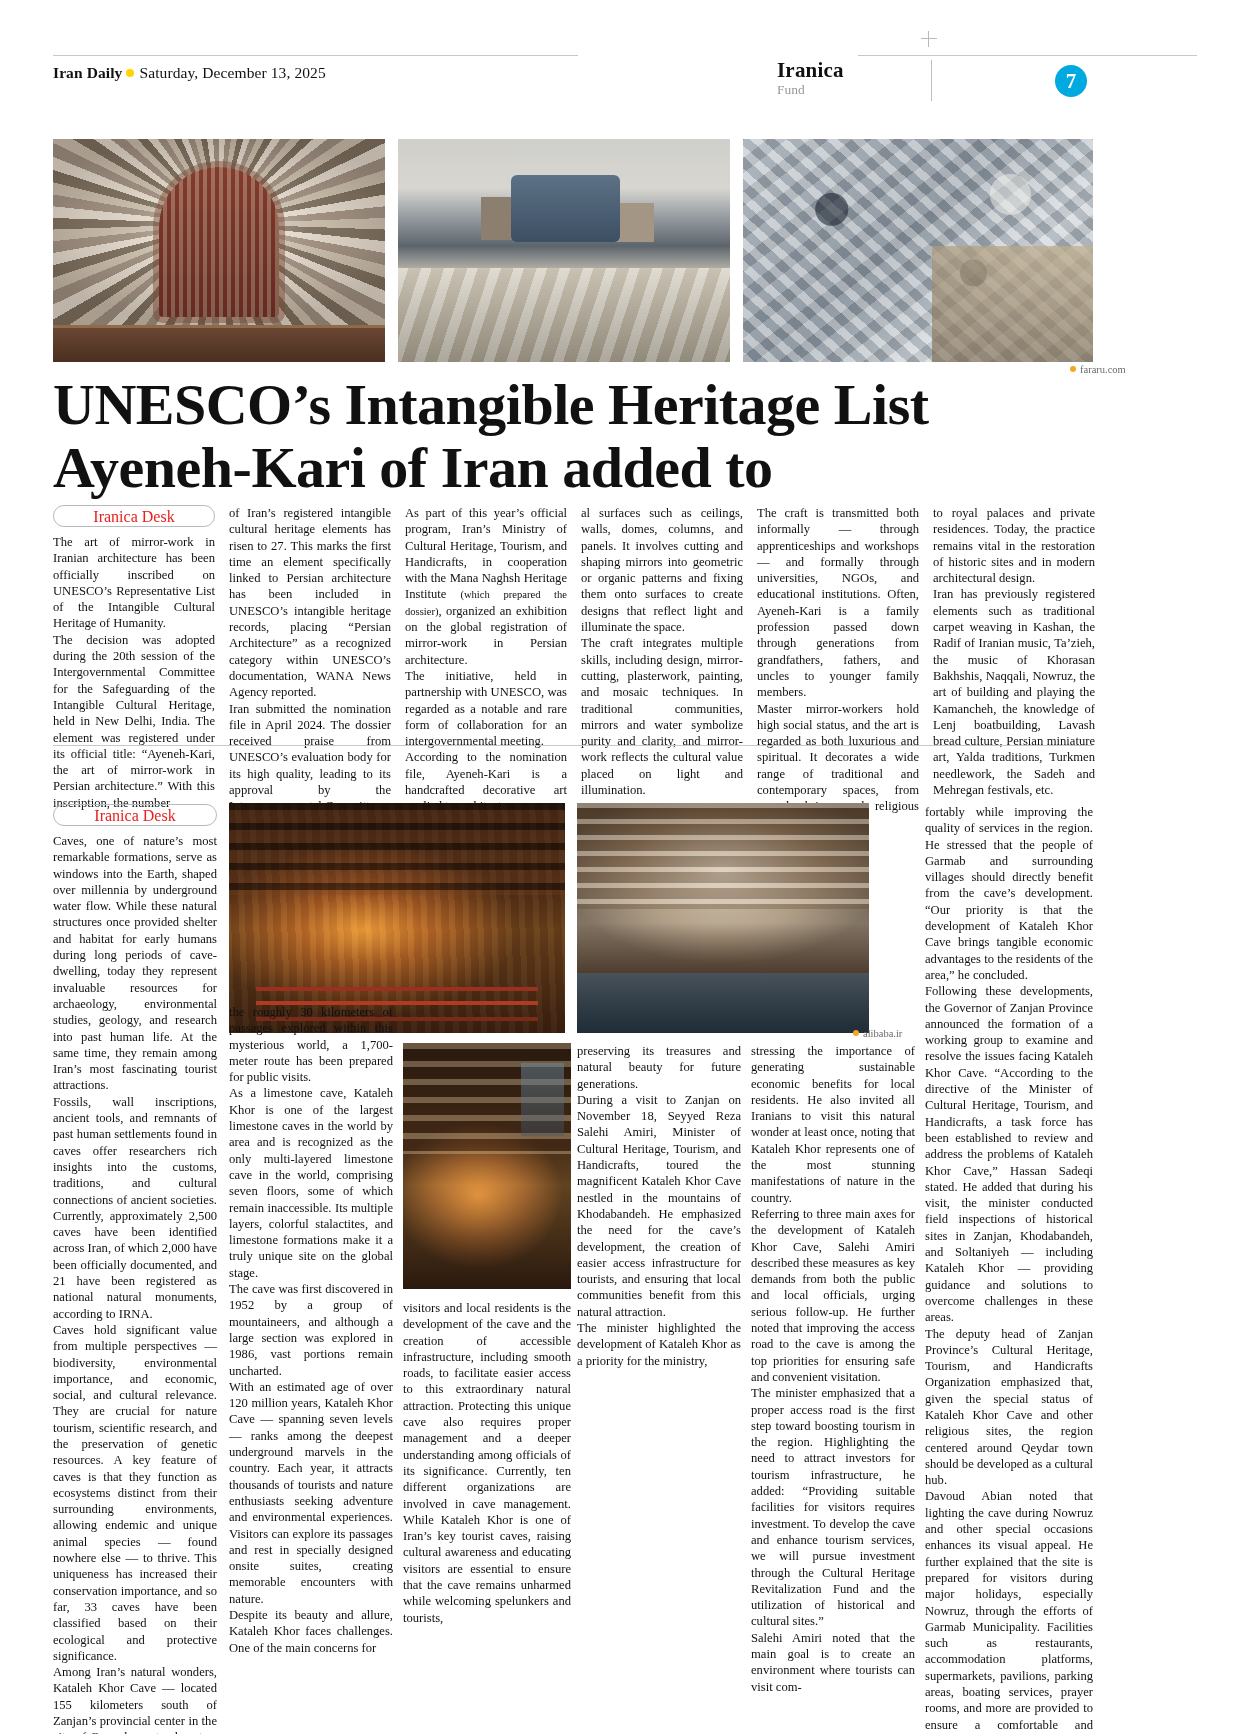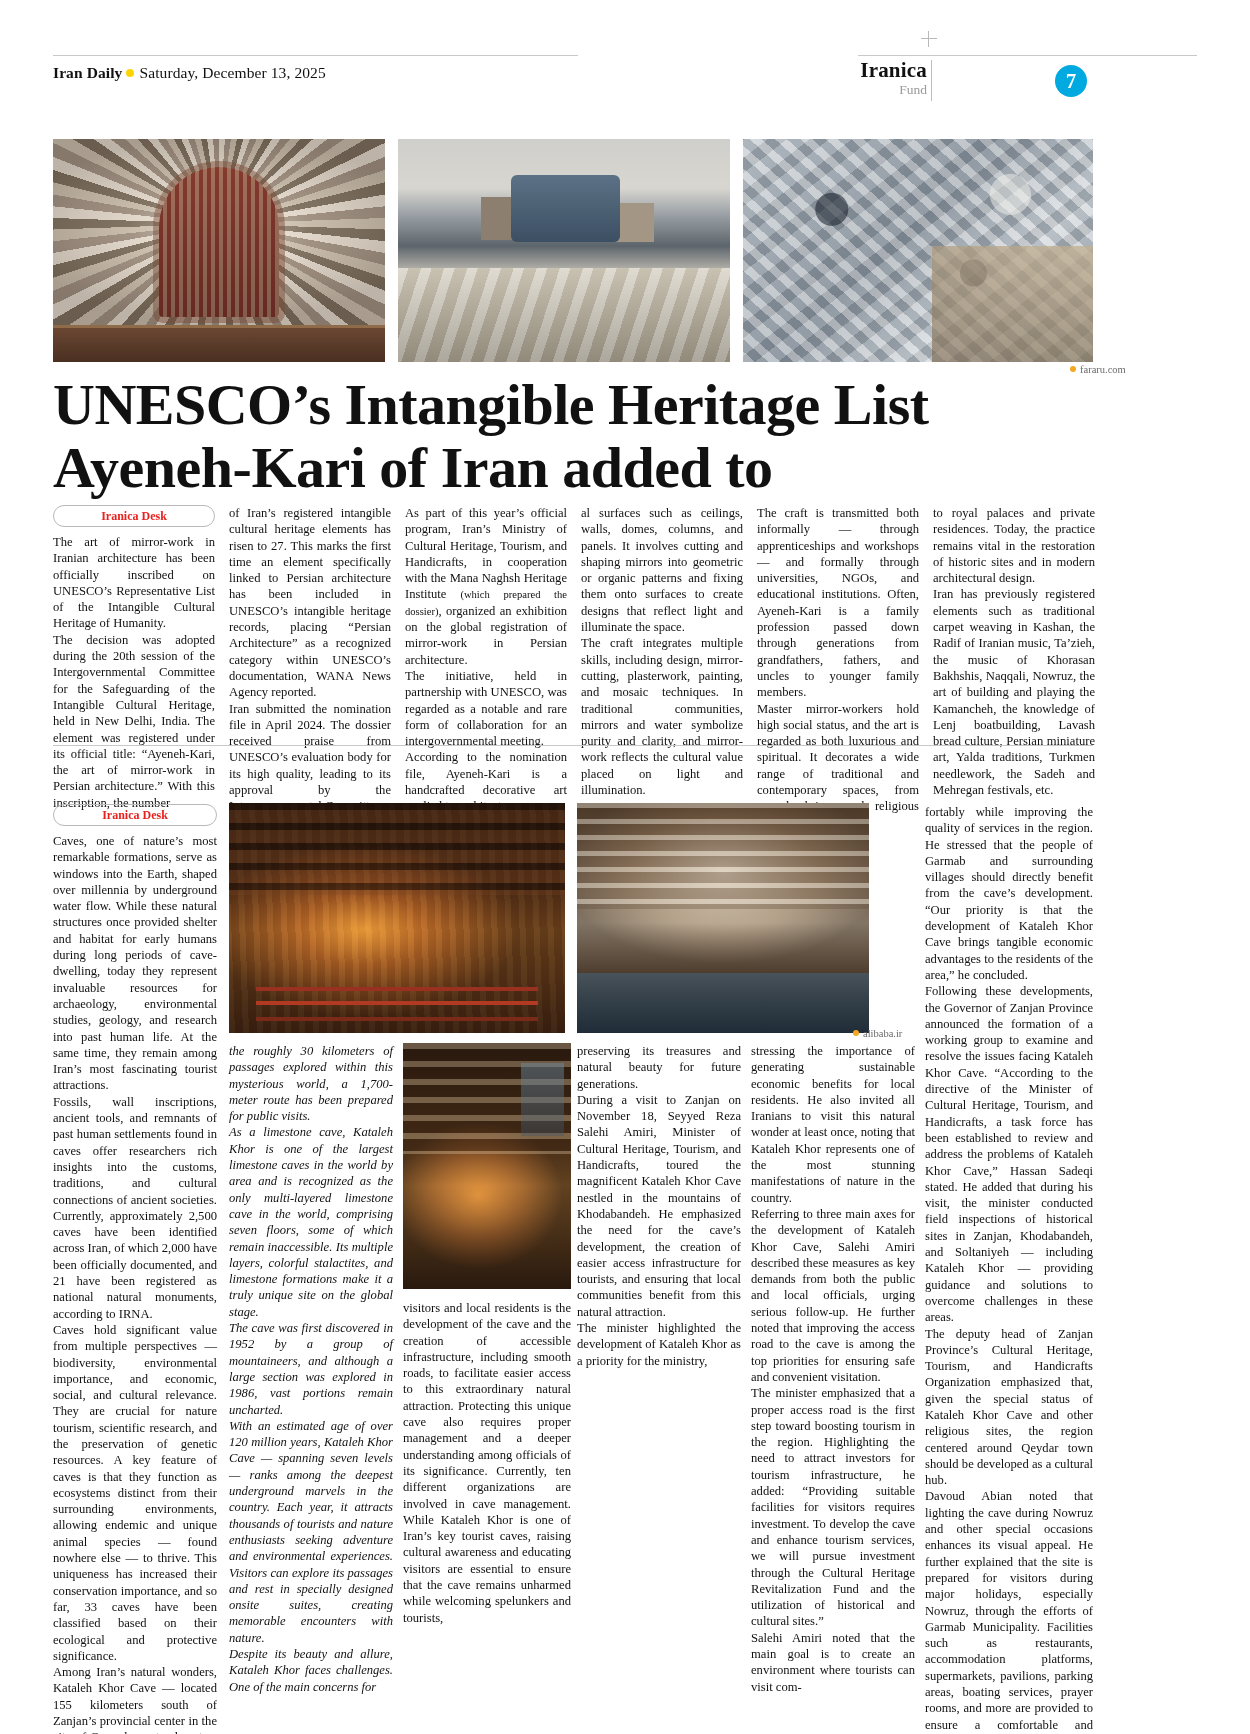--- a/index.html
+++ b/index.html
@@ -20,21 +20,21 @@
   .cropmark:before { left:7px; top:0; width:1px; height:16px; }
   .cropmark:after { left:0; top:7px; width:16px; height:1px; }
 
   
   .masthead { position:absolute; left:53px; top:55px; width:1144px; }
   .mh-rule-left { position:absolute; left:0; top:0; width:525px; height:1px; background:#c8c8c8; }
   .mh-rule-right { position:absolute; left:805px; top:0; width:339px; height:1px; background:#c8c8c8; }
   .mh-left { position:absolute; left:0; top:9px; font-size:15.5px; letter-spacing:.1px; white-space:nowrap; }
   .mh-left .brand { font-weight:bold; }
   .dot { display:inline-block; width:8px; height:8px; border-radius:50%; background:#ffd400; margin:0 5px 0 4px; vertical-align:1px; }
-  .mh-sec { position:absolute; left:724px; top:4px; width:150px; text-align:right; }
+  .mh-sec { position:absolute; left:724px; top:4px; width:150px; text-align:left; }
   .mh-sec .sec-title { font-size:21px; font-weight:bold; line-height:1.05; letter-spacing:.2px; }
   .mh-sec .sec-sub { font-size:13.5px; color:#9a9a9a; line-height:1.15; margin-top:1px; }
   .mh-divider { position:absolute; left:878px; top:5px; width:1px; height:41px; background:#bdbdbd; }
   .pagebadge { position:absolute; left:1002px; top:10px; width:32px; height:32px; border-radius:50%;
                background:#00a9e0; color:#fff; font-size:21px; font-weight:bold; text-align:center;
                line-height:32px; font-family:"Liberation Serif", serif; }
 
   
   .a1-photos { position:absolute; left:53px; top:139px; width:1040px; height:223px; display:flex; gap:13px; }
   .ph { position:relative; overflow:hidden; }
@@ -103,21 +103,21 @@
   .credit2 { position:absolute; left:853px; top:1028px; font-size:10.5px; color:#6b6b6b; white-space:nowrap; }
   .cdot { display:inline-block; width:6px; height:6px; border-radius:50%; background:#f5a623; margin-right:4px; vertical-align:1px; }
 
   .head1 { position:absolute; left:53px; top:374px; width:1060px;
            font-size:58px; font-weight:bold; line-height:1.08; letter-spacing:-.5px;
            font-family:"Liberation Serif", serif; }
   .head1 .l { display:block; }
 
   
   .desk-pill { border:1px solid #b9b9b9; border-radius:14px; height:22px; line-height:21px;
-               text-align:center; color:#e8201e; font-weight:bold; font-size:12px; margin-bottom:7px; }
+               text-align:center; color:#e8201e; font-weight:normal; font-size:16px; margin-bottom:7px; }
   .col { font-size:12.6px; line-height:1.295; text-align:justify; hyphens:auto;
          font-family:"Liberation Serif", serif; }
   .small-note { font-size:10.6px; }
 
   .a1-body { position:absolute; left:53px; top:505px; width:1042px; display:flex; gap:14px; }
   .a1-body .col { width:164px; }
   .a1-body .col:nth-child(6) { width:164px; }
 
   .rule-a1 { position:absolute; left:53px; top:745px; width:1040px; height:1px; background:#c8c8c8; }
 
@@ -169,21 +169,21 @@
   }
   .a2-photoC:before {
     content:""; position:absolute; left:0; top:0; width:100%; height:45%;
     background:repeating-linear-gradient(180deg, rgba(210,185,150,.4) 0 6px, rgba(50,30,16,.35) 6px 18px);
   }
   .a2-photoC:after {
     content:""; position:absolute; right:4%; top:8%; width:26%; height:30%;
     background:linear-gradient(rgba(110,140,160,.5), rgba(60,85,110,.35));
   }
 
-  .a2-col-mid1 { position:absolute; left:229px; top:1043px; width:164px;font-style:italic; }
+  .a2-col-mid1 { position:absolute; left:229px; top:1004px; width:164px; }
   .a2-col-mid2 { position:absolute; left:403px; top:1300px; width:168px; }
   .a2-col-mid3 { position:absolute; left:577px; top:1043px; width:164px; }
   .a2-col-r1 { position:absolute; left:751px; top:1043px; width:164px; }
   .a2-col-r2 { position:absolute; left:925px; top:804px; width:168px; }
 </style>
 </head>
 <body>
 
 <div class="page">
 

